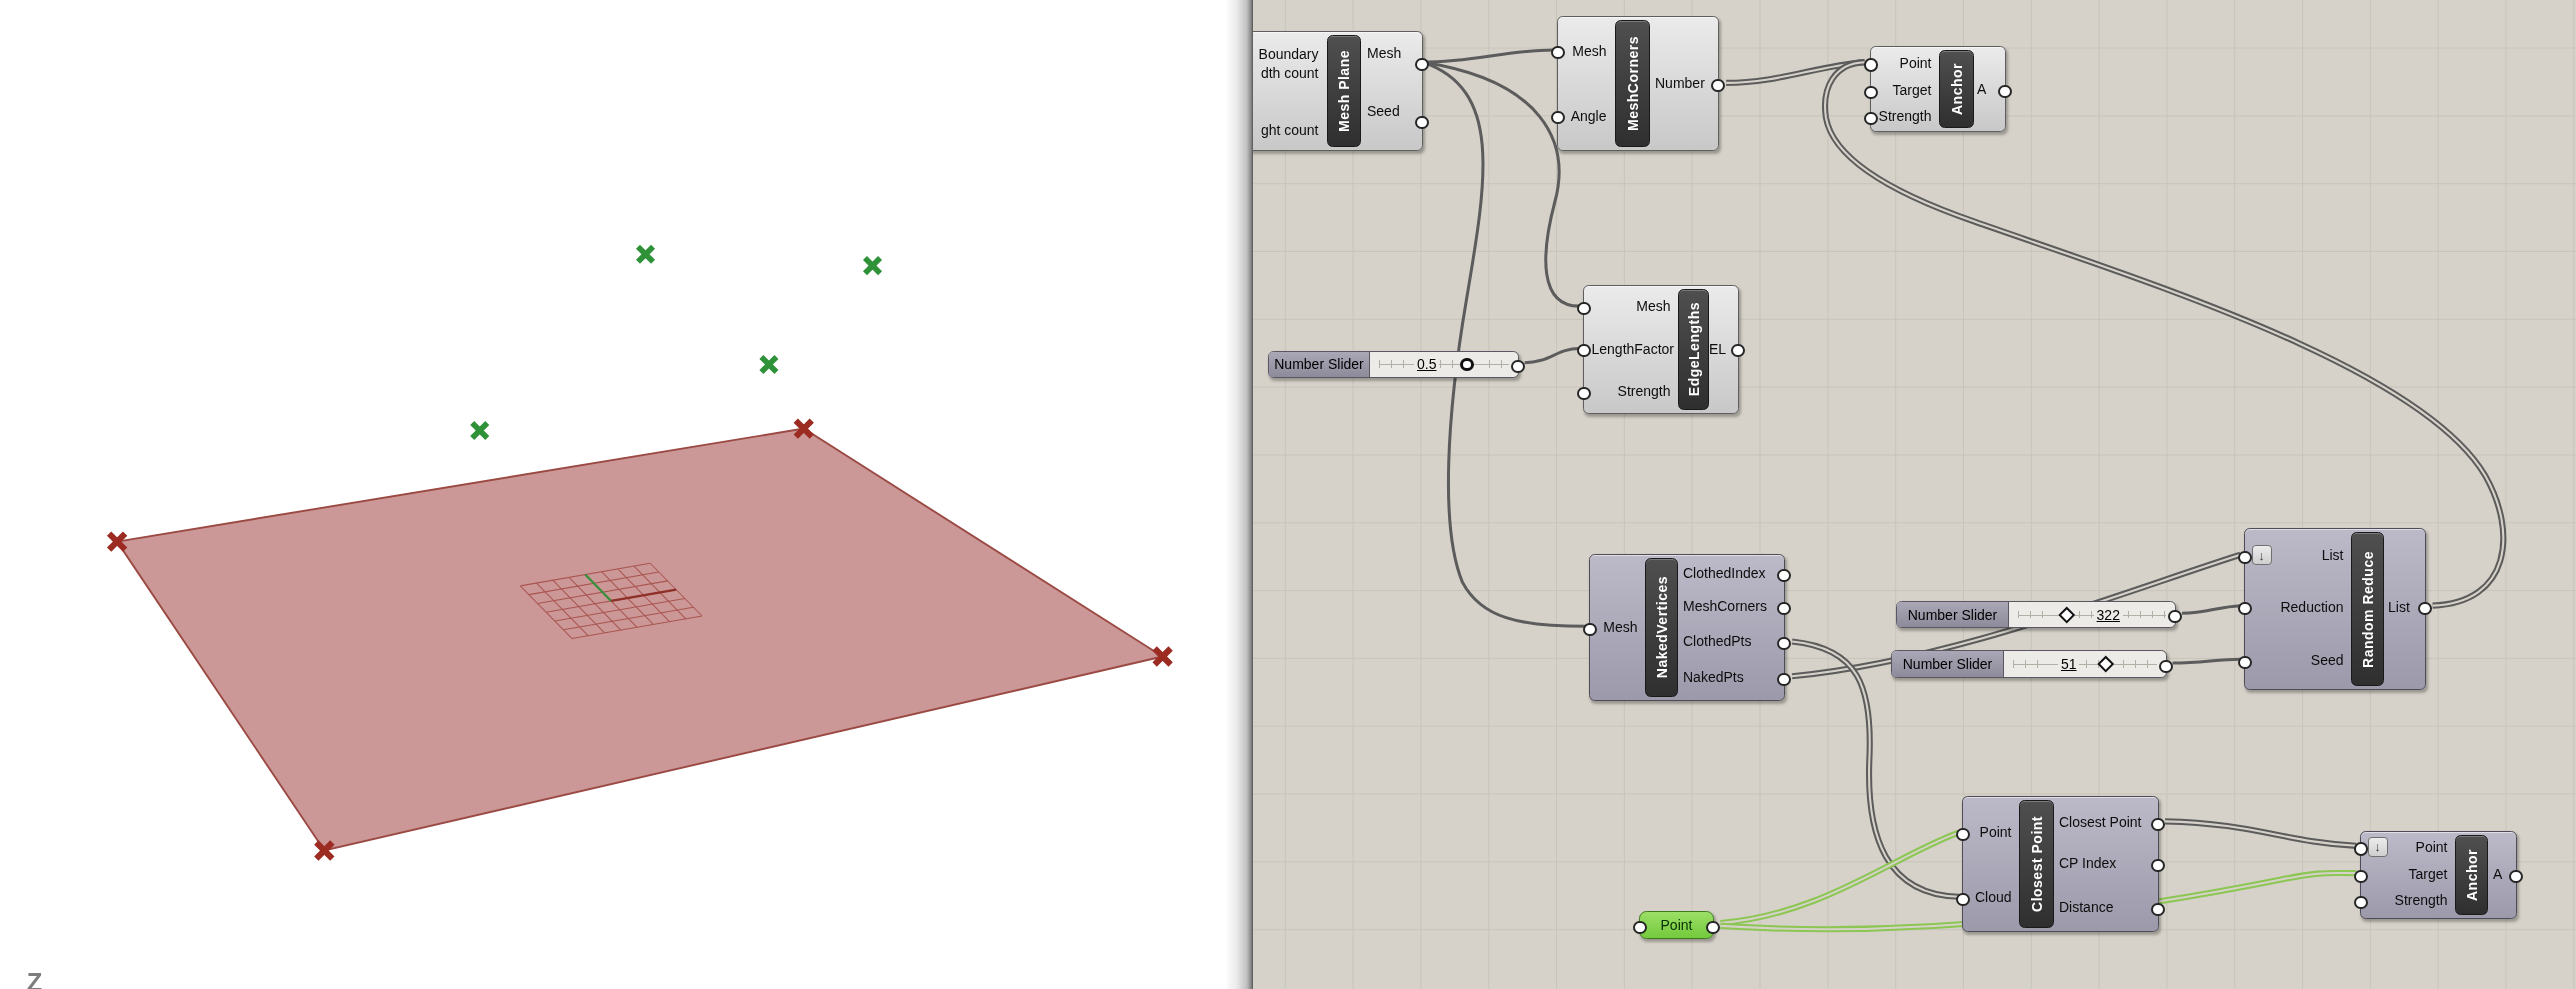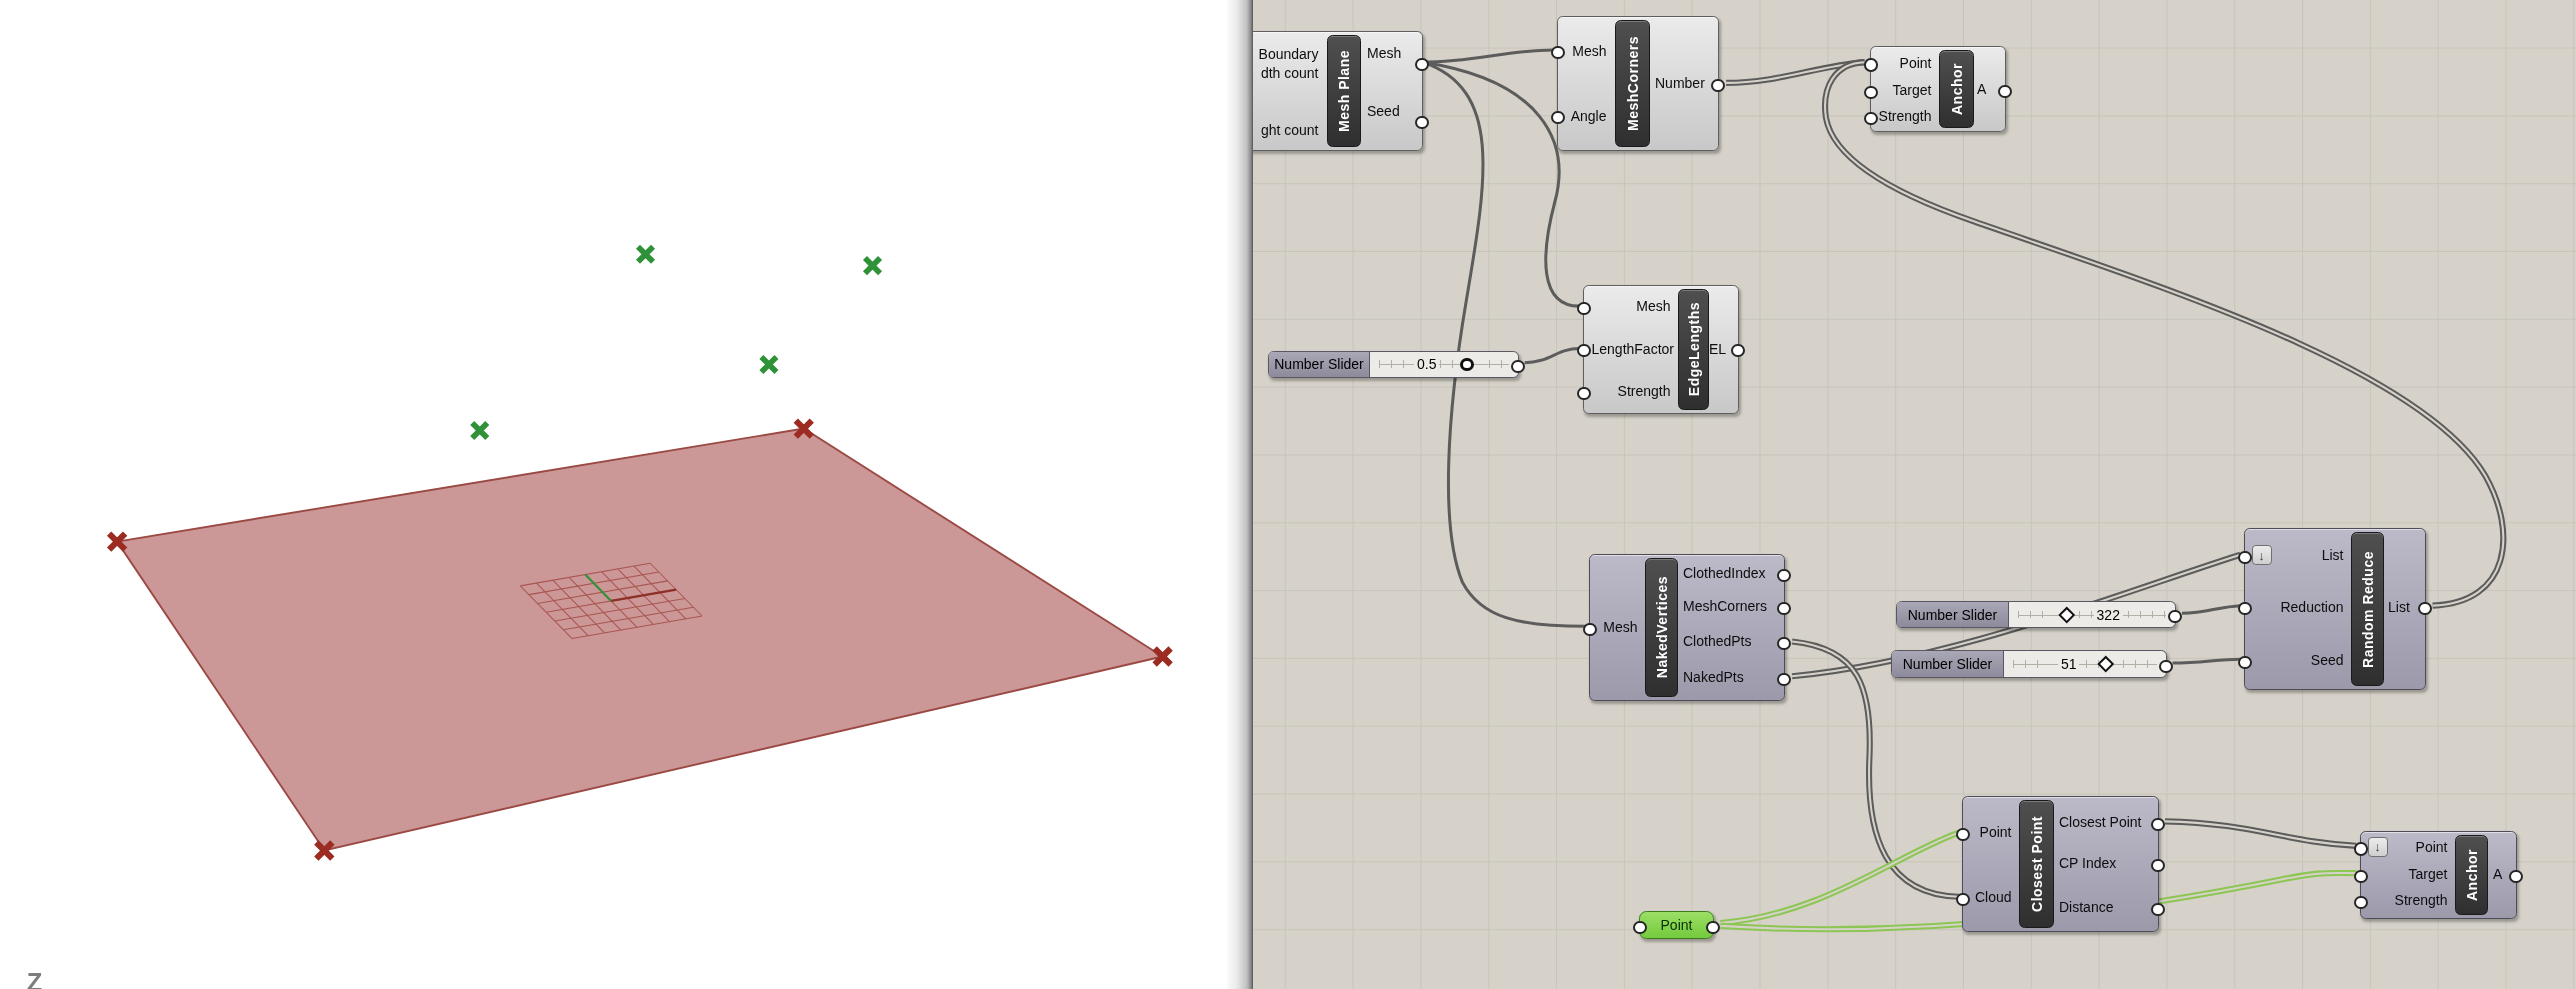--- a/index.html
+++ b/index.html
@@ -43,21 +43,21 @@
   .flatten{position:absolute;width:18px;height:18px;border:1.4px solid #6f6f6f;border-radius:3.8px;
        background:linear-gradient(#ececec,#cfcfcf);color:#3d3d3d;font-size:13px;font-weight:bold;
        display:flex;align-items:center;justify-content:center;line-height:1;}
 
   
   .slider{position:absolute;display:flex;border:1.4px solid #5a5763;border-radius:5.7px;background:#edebe7;
        box-shadow:1.4px 2.4px 2.8px rgba(0,0,0,.28);}
   .sname{background:linear-gradient(#aaa7b6,#8d8a9b);color:#000;display:flex;align-items:center;
        justify-content:center;font-size:14px;border-right:1.4px solid #5a5763;border-radius:3.8px 0 0 3.8px;}
   .strack{position:relative;flex:1;display:flex;align-items:center;justify-content:center;gap:21px;
-       border-radius:0 3.8px 3.8px 0;}
+       border-radius:0 3.8px 3.8px 0;text-decoration:underline;}
   .strack .ticks{position:absolute;left:9.4px;right:9.4px;top:calc(50% - 3.8px);height:7.5px;
        background:repeating-linear-gradient(to right,#b2afa7 0 0.9px,transparent 0.9px 12.2px);}
   .strack .tickline{position:absolute;left:9.4px;right:9.4px;top:50%;height:0.9px;background:#b2afa7;}
   .sval{position:relative;font-size:14px;color:#000;background:#edebe7;padding:0 2.8px;z-index:1;}
   .knob-circle{position:relative;z-index:1;width:7.5px;height:7.5px;background:#fff;border:3px solid #111;border-radius:50%;}
   .knob-diamond{position:relative;z-index:1;width:7.5px;height:7.5px;background:#fff;border:2.3px solid #111;transform:rotate(45deg);}
 
   
   .gparam{position:absolute;background:linear-gradient(#9bdf66,#74ca3d);border:1.9px solid #3c7a1c;
        border-radius:7.5px;display:flex;align-items:center;justify-content:center;font-size:14px;color:#083000;

